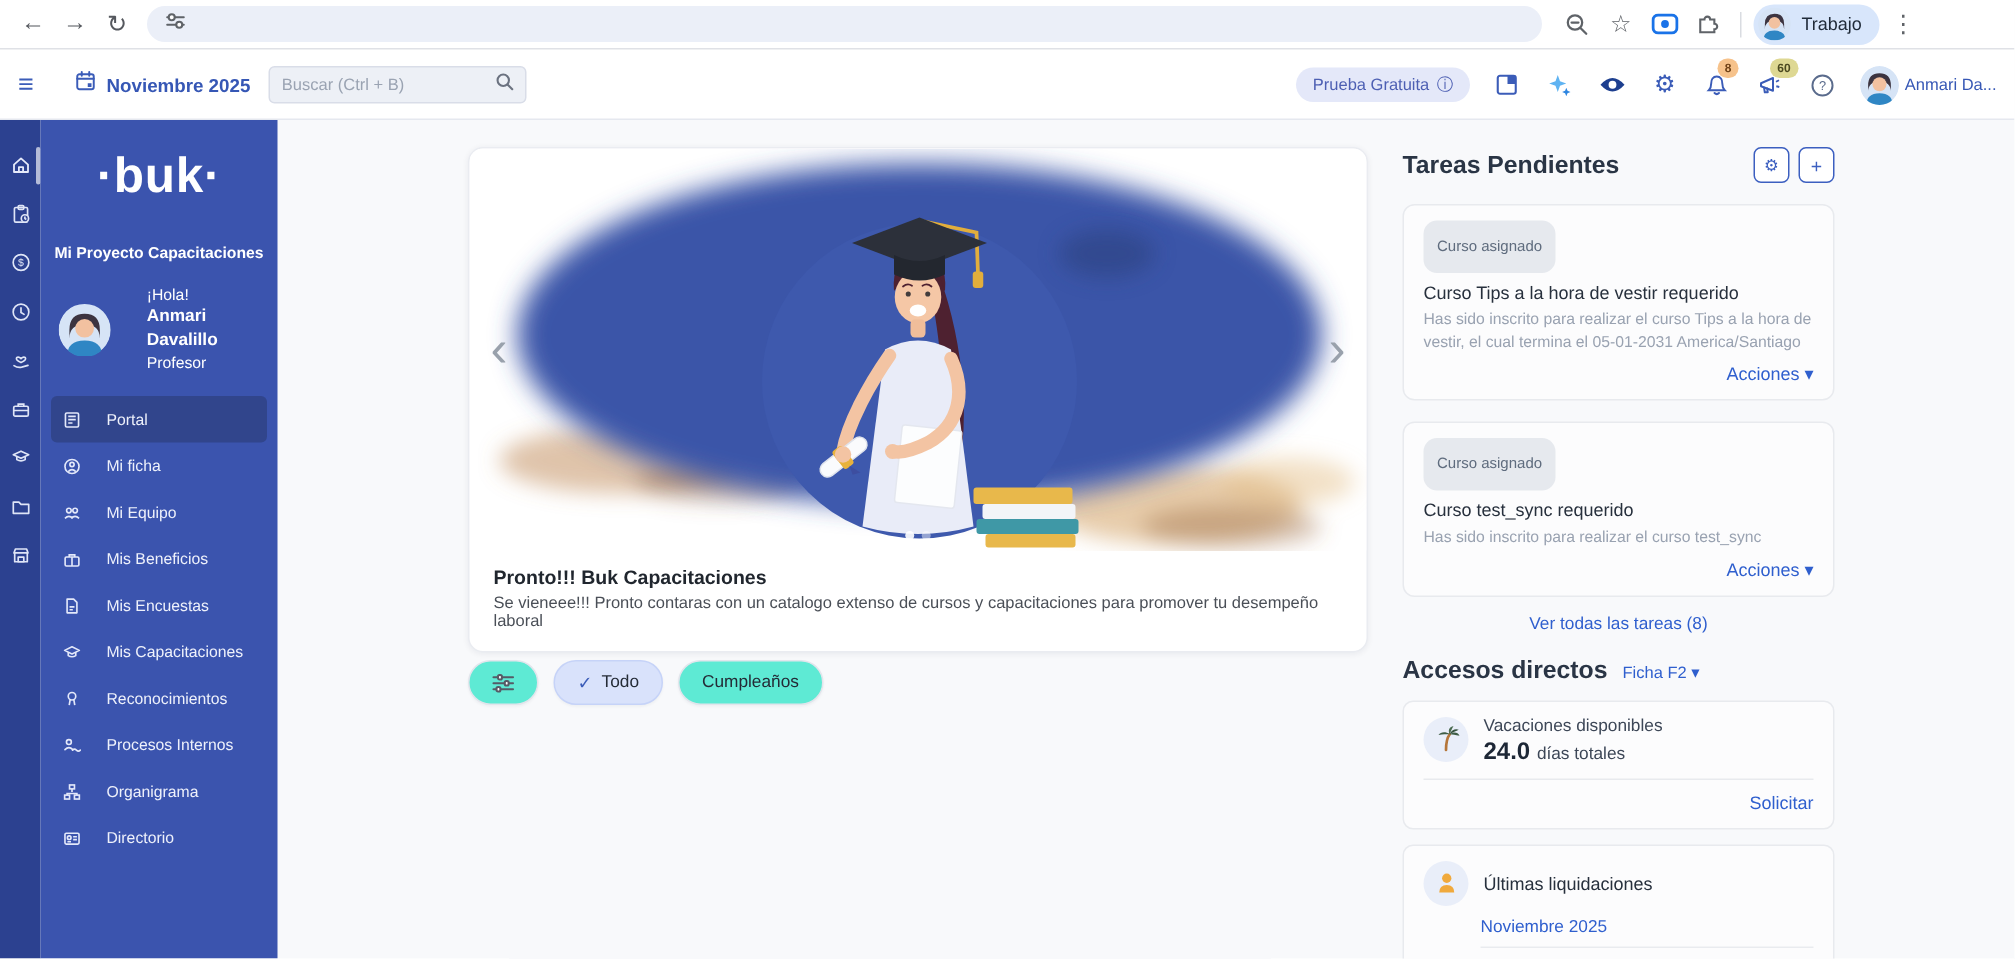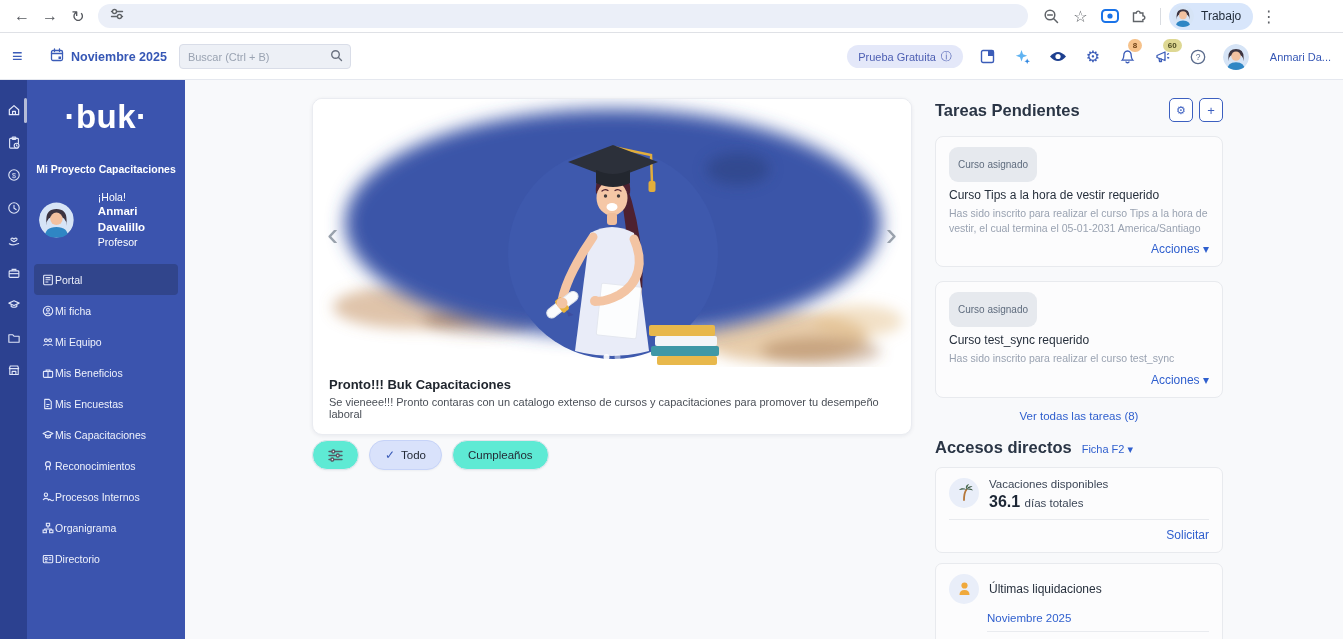--- a/index.html
+++ b/index.html
@@ -38,21 +38,21 @@
   .tb-right { margin-left:auto; display:flex; align-items:center; gap:15px; }
   .trial-pill { background:#e4e8f9; color:#4d5fb3; font-size:11px; border-radius:12px; height:23px;
     display:flex; align-items:center; gap:5px; padding:0 11px; cursor:pointer; }
   .tb-ic { position:relative; display:flex; align-items:center; justify-content:center;
     width:20px; height:20px; cursor:pointer; color:#3b5cb8; }
   .tb-ic .glyph { font-size:16px; line-height:1; }
   .nbadge { position:absolute; top:-8px; left:10px; font-size:8px; font-weight:700; border-radius:8px;
     padding:2px 5px; }
   .nbadge.orange { background:#f6c28b; color:#6f4116; }
   .nbadge.olive  { background:#ded893; color:#4c4a20; }
-  .tb-user { display:flex; align-items:center; gap:21px; cursor:pointer; }
+  .tb-user { display:flex; align-items:center; gap:4px; cursor:pointer; }
   .tb-user .uname-s { font-size:11px; color:#3657b5; }
 
   
   .app-body { position:absolute; top:80px; left:0; right:0; bottom:0; background:#f8f9fb; }
 
   
   .rail { position:absolute; left:0; top:0; bottom:0; width:27px; background:#2c4190;
     display:flex; flex-direction:column; align-items:center; padding-top:14px; }
   .rail-slot { position:relative; width:27px; height:32.5px; display:flex; align-items:center;
     justify-content:center; cursor:pointer; }
@@ -60,21 +60,21 @@
     background:rgba(255,255,255,.65); border-radius:2px; }
 
   
   .sidebar { position:absolute; left:27px; top:0; bottom:0; width:158px; background:#3b54ae; color:#fff; }
   .logo { text-align:center; margin-top:18px; font-size:33px; font-weight:600; letter-spacing:.5px; }
   .project { text-align:center; margin-top:27px; font-size:10.5px; font-weight:700; }
   .userblock { display:flex; gap:24px; align-items:center; margin:15px 0 0 12px; }
   .ub-text { font-size:10.5px; line-height:1.35; }
   .ub-name { font-size:11.5px; font-weight:700; }
   .menu { margin-top:15px; list-style:none; }
-  .menu-item { display:flex; align-items:center; gap:1px; height:31px; margin:0 7px; padding:0 8px;
+  .menu-item { display:flex; align-items:center; gap:17px; height:31px; margin:0 7px; padding:0 8px;
     border-radius:4px; font-size:10.5px; color:#eef1fb; cursor:pointer; }
   .menu-item.active { background:#31458c; }
   .mi-ic { width:12px; display:flex; }
 
   
   .main { position:absolute; left:185px; top:0; right:0; bottom:0; }
   .carousel-card { position:absolute; left:127px; top:18px; width:600px; background:#fff;
     border:1px solid #eaecf1; border-radius:10px; overflow:hidden;
     box-shadow:0 1px 4px rgba(20,30,60,.07); }
   .hero-wrap { position:relative; height:268px; background:#fff; }
@@ -580,21 +580,21 @@
                 <path d="M9,17 C9,12 9.6,9 11.5,6.5" stroke="#b5763a" stroke-width="1.8" stroke-linecap="round"></path>
                 <path d="M11.5,6.5 C8.5,4.5 5.5,5 4,7 C7,6.5 9.5,6.5 11.5,6.5 Z" fill="#3e5d46"></path>
                 <path d="M11.5,6.5 C14.5,4.5 17,5.5 18,7.5 C15,6.8 13.5,6.8 11.5,6.5 Z" fill="#3e5d46"></path>
                 <path d="M11.5,6.5 C10,3.5 11.5,1.5 14,1 C12.8,3 12,5 11.5,6.5 Z" fill="#4a6b50"></path>
                 <path d="M11.5,6.5 C12.5,3.5 15.5,2.5 17.5,3.5 C15,4.5 13,5.5 11.5,6.5 Z" fill="#35523d"></path>
               </svg>
             </span>
             <div>
               <div class="vac-label">Vacaciones disponibles</div>
               <div class="vac-days">
-                <span class="vac-num">36.1</span>
+                <span class="vac-num">24.0</span>
                 <span class="vac-suffix">días totales</span>
               </div>
             </div>
           </div>
           <div class="card-foot">Solicitar</div>
         </div>
 
         <div class="sc-card">
           <div class="liq-head">
             <span class="ic-circle">

